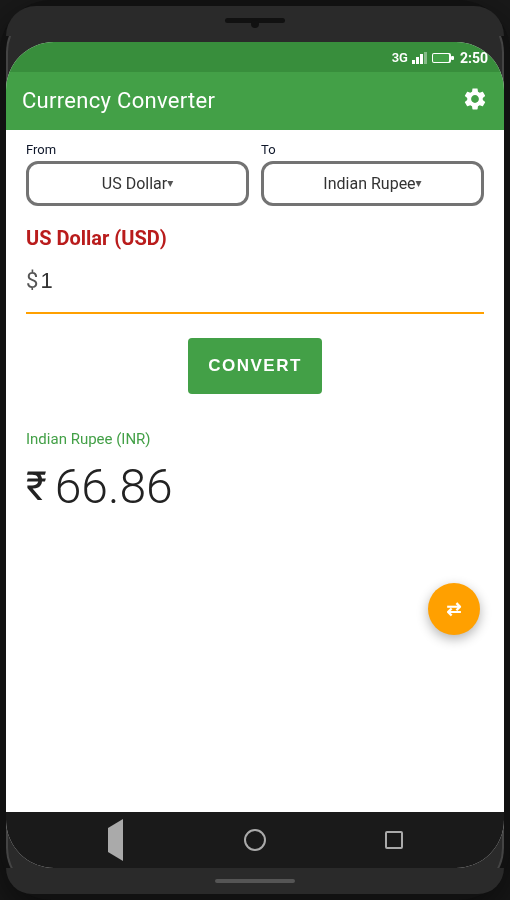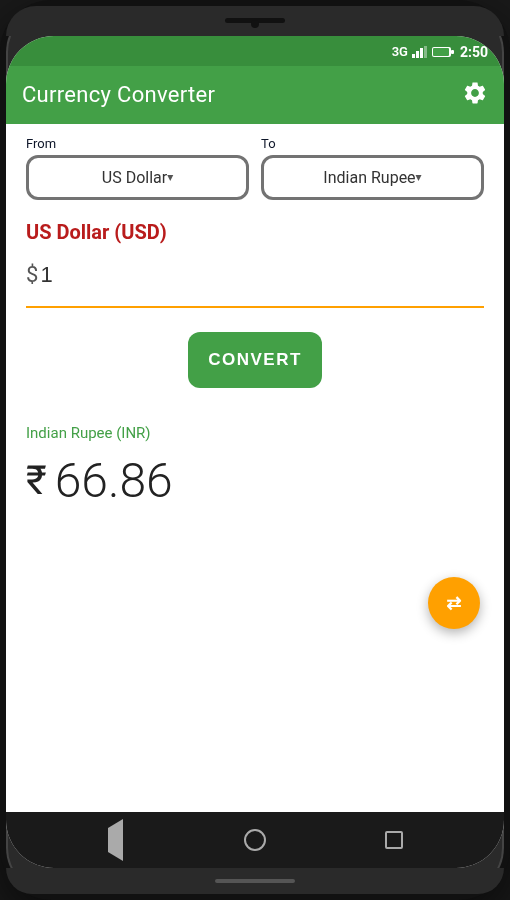--- a/index.html
+++ b/index.html
@@ -27,20 +27,21 @@
     }
 
     .phone-inner {
       width: 100%;
       height: 100%;
       border-radius: 48px;
       overflow: hidden;
       display: flex;
       flex-direction: column;
       background: #f5f5f5;
+      margin-top: 6px;
     }
 
     
     .status-bar {
       background: #388E3C;
       color: white;
       font-size: 13px;
       font-weight: 600;
       padding: 8px 16px 6px 16px;
       display: flex;
@@ -161,21 +162,21 @@
     .convert-btn-wrapper {
       display: flex;
       justify-content: center;
       padding: 24px 20px 20px 20px;
     }
 
     .convert-btn {
       background: #43A047;
       color: white;
       border: none;
-      border-radius: 12px;
+      border-radius: 4px;
       padding: 18px 20px;
       font-size: 17px;
       font-weight: 700;
       letter-spacing: 1.5px;
       cursor: pointer;
       text-transform: uppercase;
     }
 
     
     .result-section {

